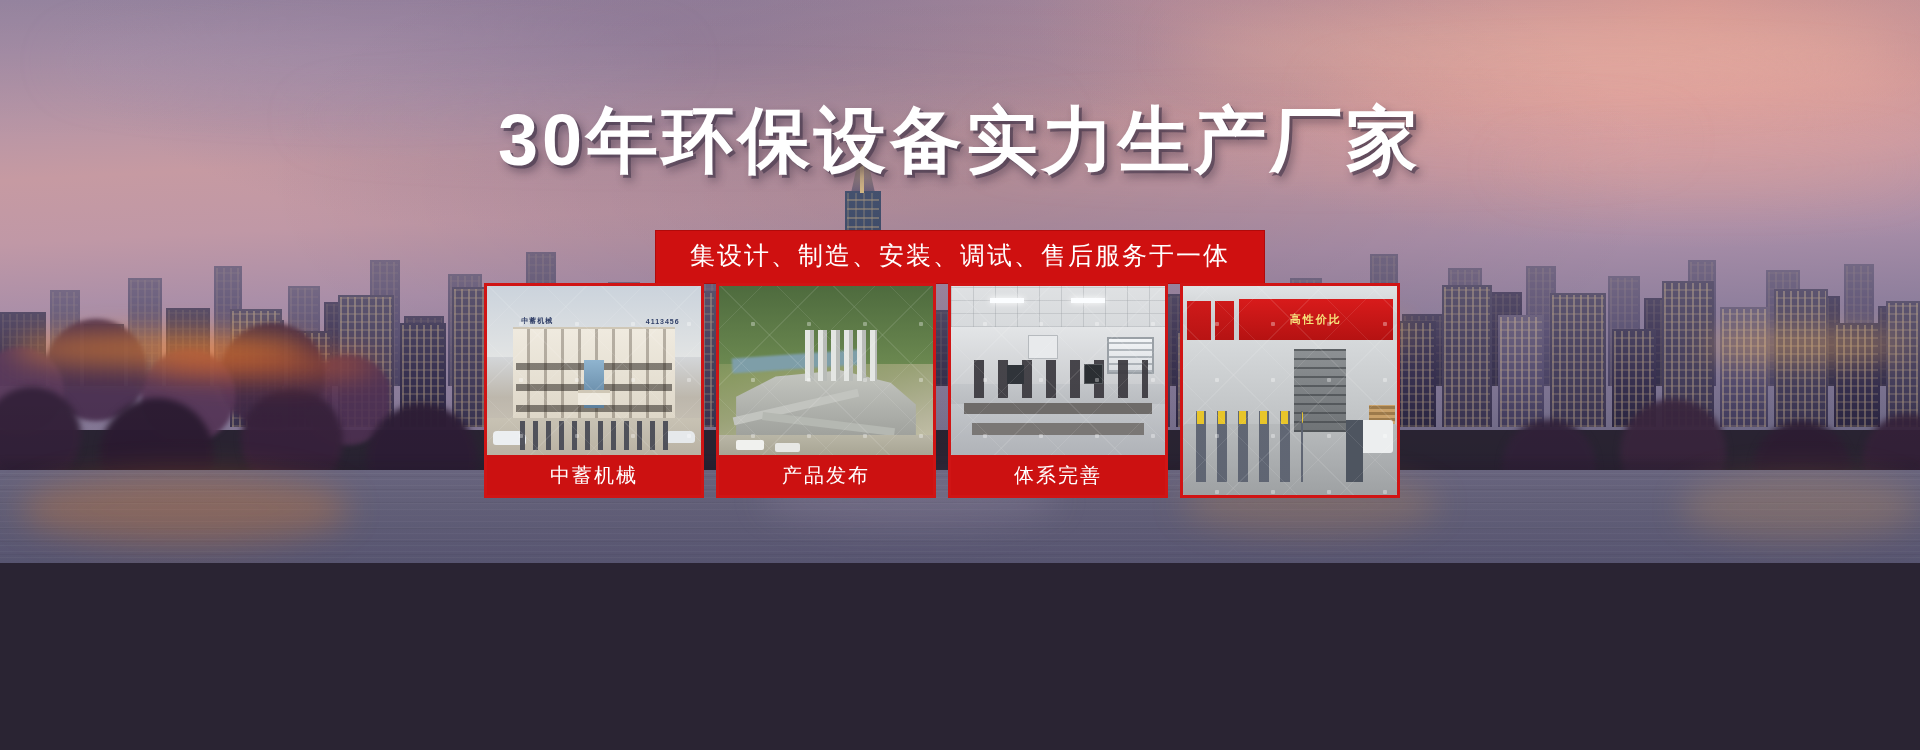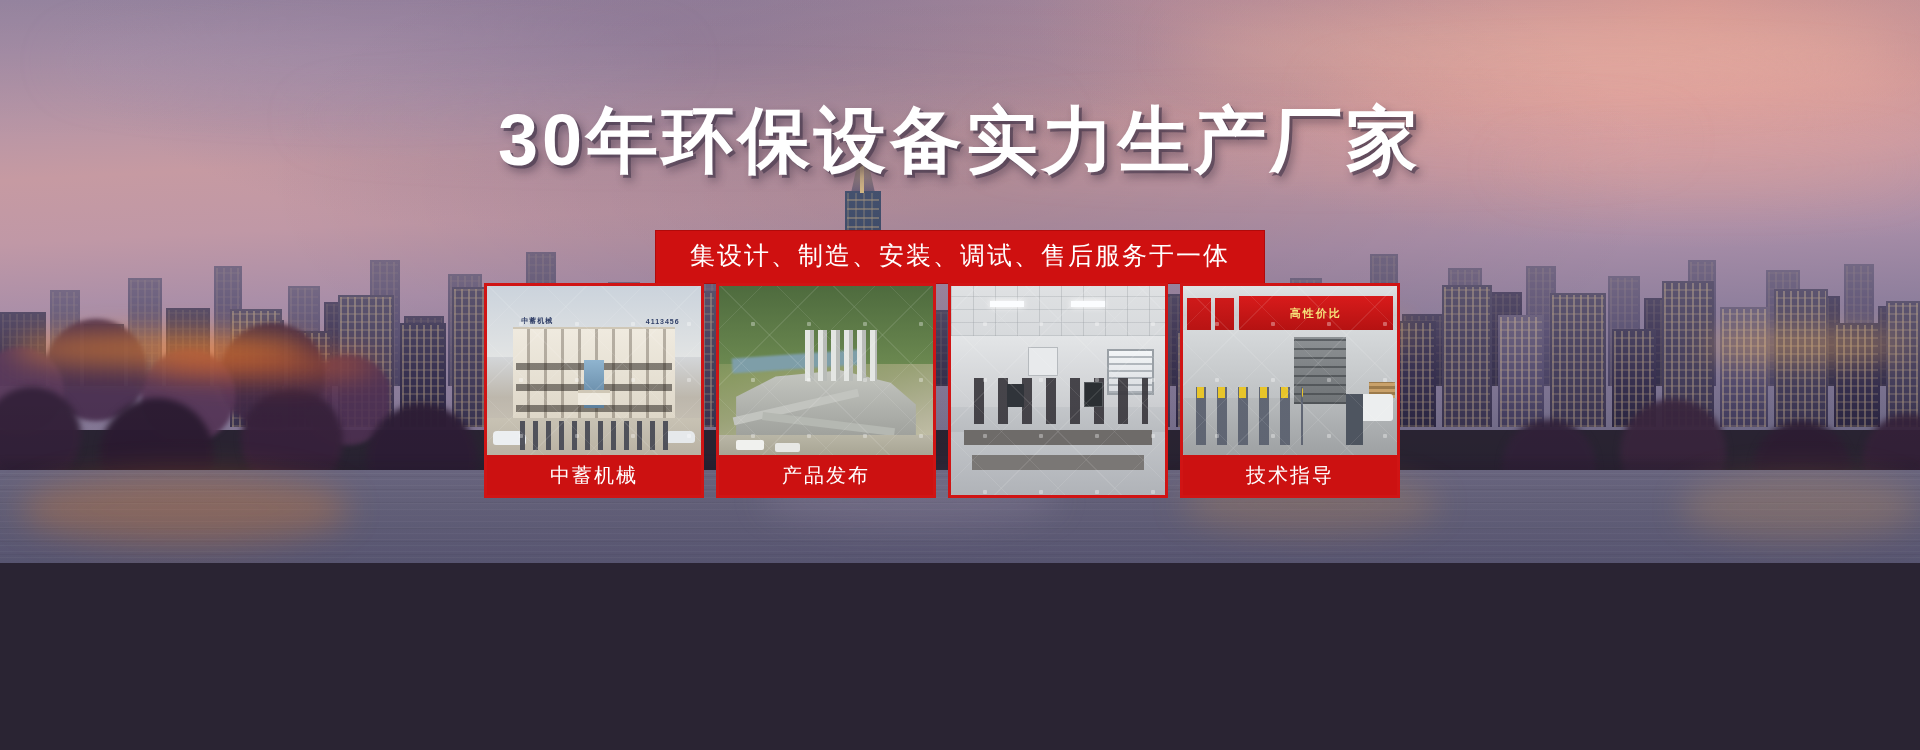--- a/index.html
+++ b/index.html
@@ -540,20 +540,21 @@
             <div class="floor"></div>
             <div class="deskrow"></div>
             <div class="deskrow2"></div>
             <div class="people"></div>
             <div class="monitor"></div>
             <div class="monitor2"></div>
           </div>
           <div class="wm"></div>
           <div class="wm-dot"></div>
         </div>
+        <div class="card-label">体系完善</div>
       </div>
 
       <div class="card">
         <div class="card-photo">
           <div class="p4">
             <div class="roof"></div>
             <div class="sidebanner1"></div>
             <div class="sidebanner2"></div>
             <div class="banner">高性价比</div>
             <div class="wall4"></div>
@@ -561,18 +562,17 @@
             <div class="floor4"></div>
             <div class="coils"></div>
             <div class="van"></div>
             <div class="workers"></div>
             <div class="helmets"></div>
             <div class="leader"></div>
           </div>
           <div class="wm"></div>
           <div class="wm-dot"></div>
         </div>
-        <div class="card-label">技术指导</div>
       </div>
 
     </div>
   </div>
 </div>
 
 </body></html>

